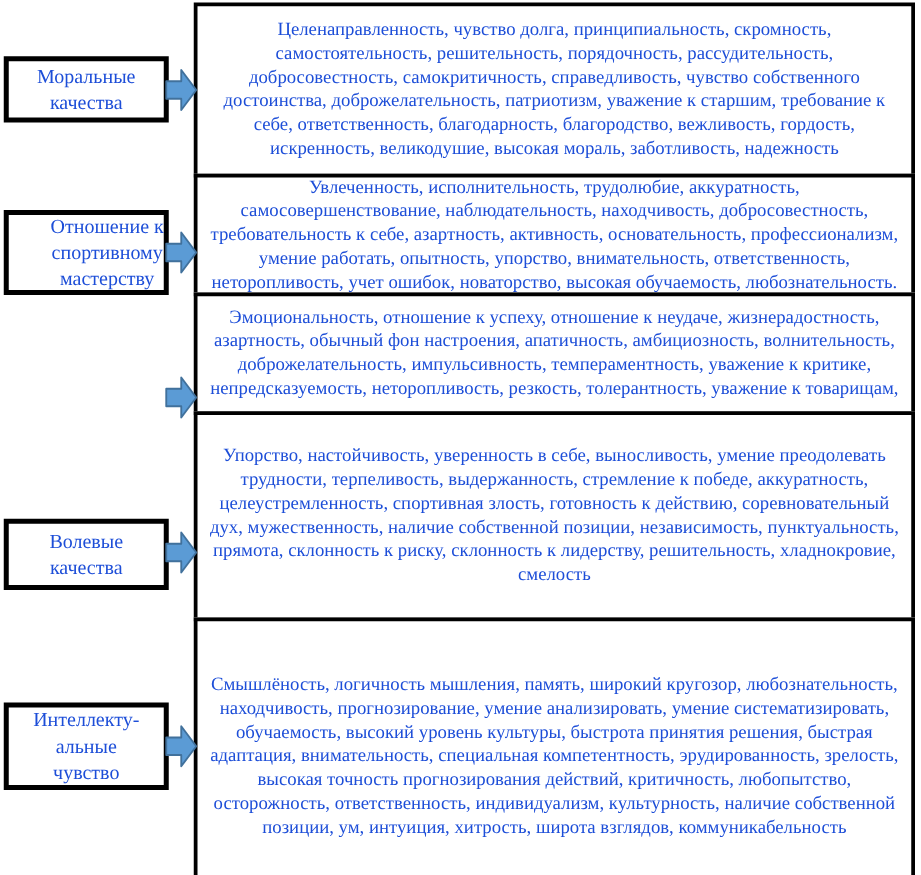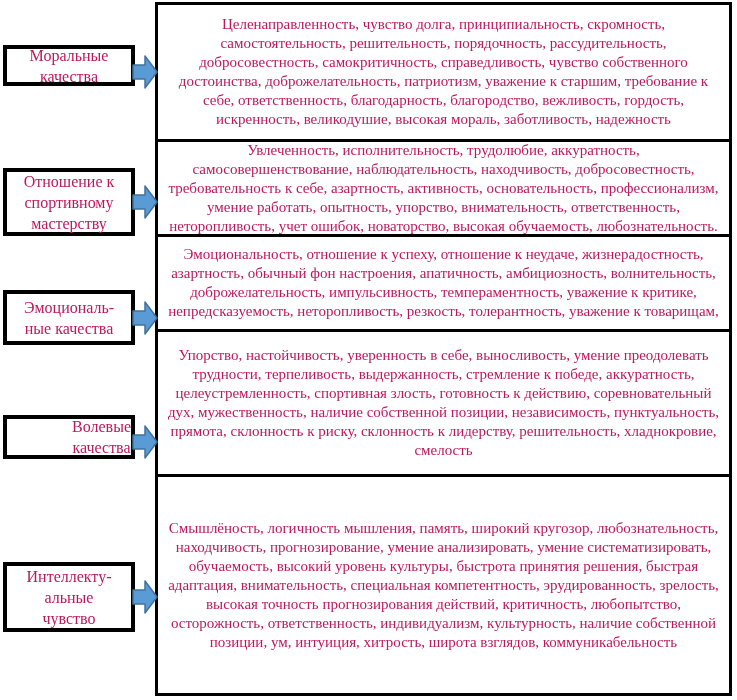--- a/index.html
+++ b/index.html
@@ -1,21 +1,21 @@
 <!DOCTYPE html>
 <html><head>
 <meta charset="utf-8">
 <style>
   html,body{margin:0;padding:0;background:#fff;}
   .diagram{
     position:relative;
     width:737px;height:700px;
     background:#fff;
     font-family:"Liberation Serif","DejaVu Serif",serif;
-    color:#be185d;
+    color:#1d4ed8;
     overflow:hidden;
   }
   
   .left-box{
     position:absolute;
     left:3px;width:132px;
     border:4px solid #000;
     box-sizing:border-box;
     background:#fff;
     display:flex;align-items:center;justify-content:center;
@@ -38,21 +38,21 @@
     text-align:center;
     padding:0 8px;
   }
   .right-box + .right-box{margin-top:-3px;}
   .right-box span{
     font-size:15px;line-height:19px;
   }
   .rb-1{height:140px;}
   .rb-2{height:98px;}
   .rb-3{height:98px;}
-  .rb-4{height:148px;font-family:Liberation Serif, serif;}
+  .rb-4{height:168px;font-family:Liberation Serif, serif;}
   .rb-5{height:222px;}
   
   .arrow{
     position:absolute;left:132px;width:26px;height:36px;
   }
   .arrow polygon{stroke:#41719C;stroke-width:1.5;stroke-linejoin:round;}
 </style>
 </head>
 <body>
 
@@ -69,34 +69,30 @@
       <span>Эмоциональность, отношение к успеху, отношение к неудаче, жизнерадостность, азартность, обычный фон настроения, апатичность, амбициозность, волнительность, доброжелательность, импульсивность, темпераментность, уважение к критике, непредсказуемость, неторопливость, резкость, толерантность, уважение к товарищам,</span>
     </div>
     <div class="right-box rb-4">
       <span>Упорство, настойчивость, уверенность в себе, выносливость, умение преодолевать трудности, терпеливость, выдержанность, стремление к победе, аккуратность, целеустремленность, спортивная злость, готовность к действию, соревновательный дух, мужественность, наличие собственной позиции, независимость, пунктуальность, прямота, склонность к риску, склонность к лидерству, решительность, хладнокровие, смелость</span>
     </div>
     <div class="right-box rb-5">
       <span>Смышлёность, логичность мышления, память, широкий кругозор, любознательность, находчивость, прогнозирование, умение анализировать, умение систематизировать, обучаемость, высокий уровень культуры, быстрота принятия решения, быстрая адаптация, внимательность, специальная компетентность, эрудированность, зрелость, высокая точность прогнозирования действий, критичность, любопытство, осторожность, ответственность, индивидуализм, культурность, наличие собственной позиции, ум, интуиция, хитрость, широта взглядов, коммуникабельность</span>
     </div>
   </div>
 
-  <div class="left-box" style="top:45px;height:41px;">
+  <div class="left-box" style="top:45px;height:53px;">
     <span>Моральные
 качества</span>
   </div>
-  <div class="left-box" style="top:168px;height:68px;">
+  <div class="left-box" style="top:168px;height:68px;justify-content:flex-end;">
     <span>Отношение к
 спортивному
 мастерству</span>
   </div>
-  <div class="left-box" style="top:290px;height:55px;">
-    <span>Эмоциональ-
-ные качества</span>
-  </div>
-  <div class="left-box" style="top:415px;height:44px;justify-content:flex-end;">
+  <div class="left-box" style="top:415px;height:57px;">
     <span>Волевые
 качества</span>
   </div>
   <div class="left-box" style="top:562px;height:70px;">
     <span>Интеллекту-
 альные
 чувство</span>
   </div>
 
   <svg class="arrow" style="top:54px;" viewBox="0 0 26 36">

